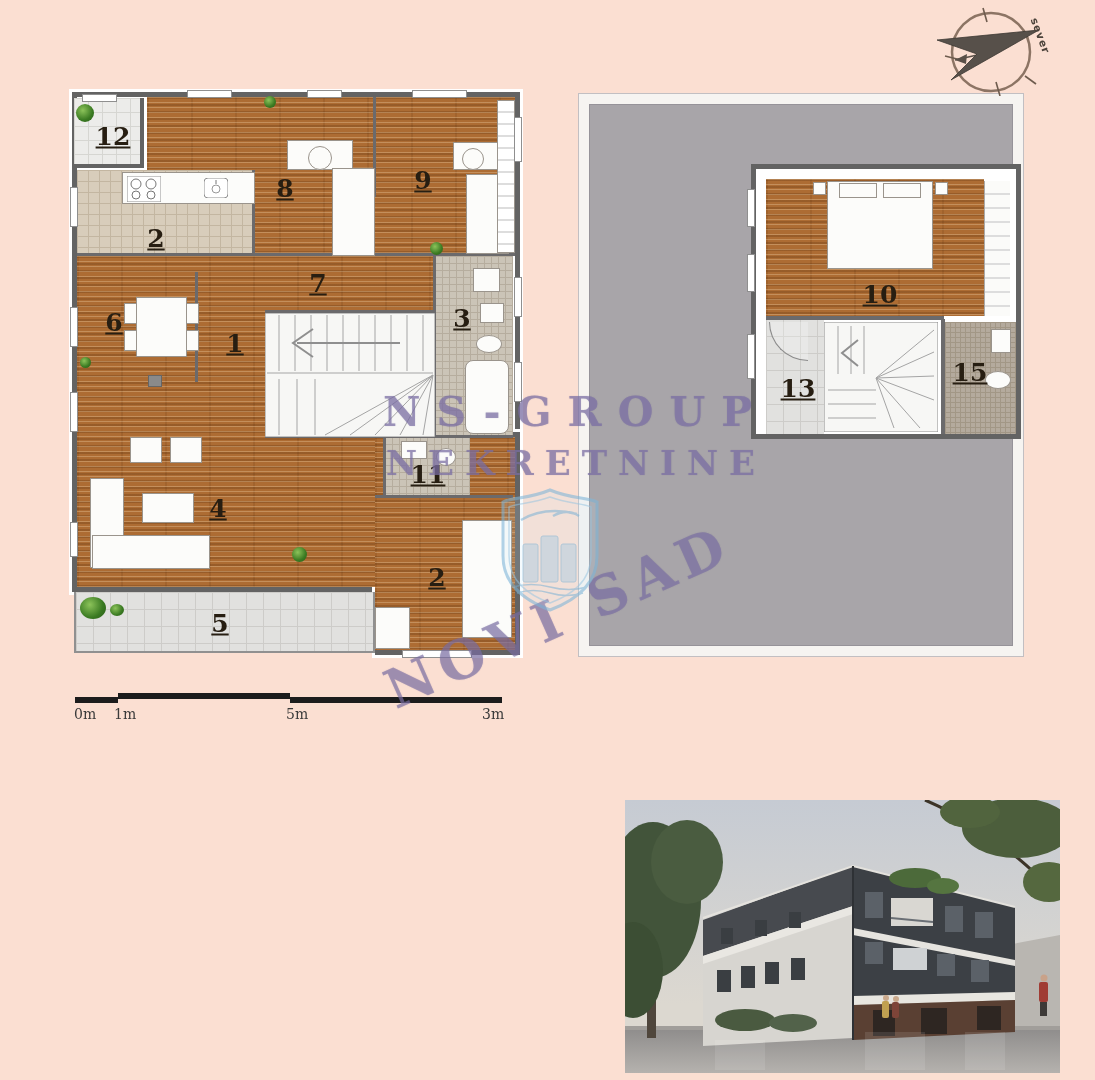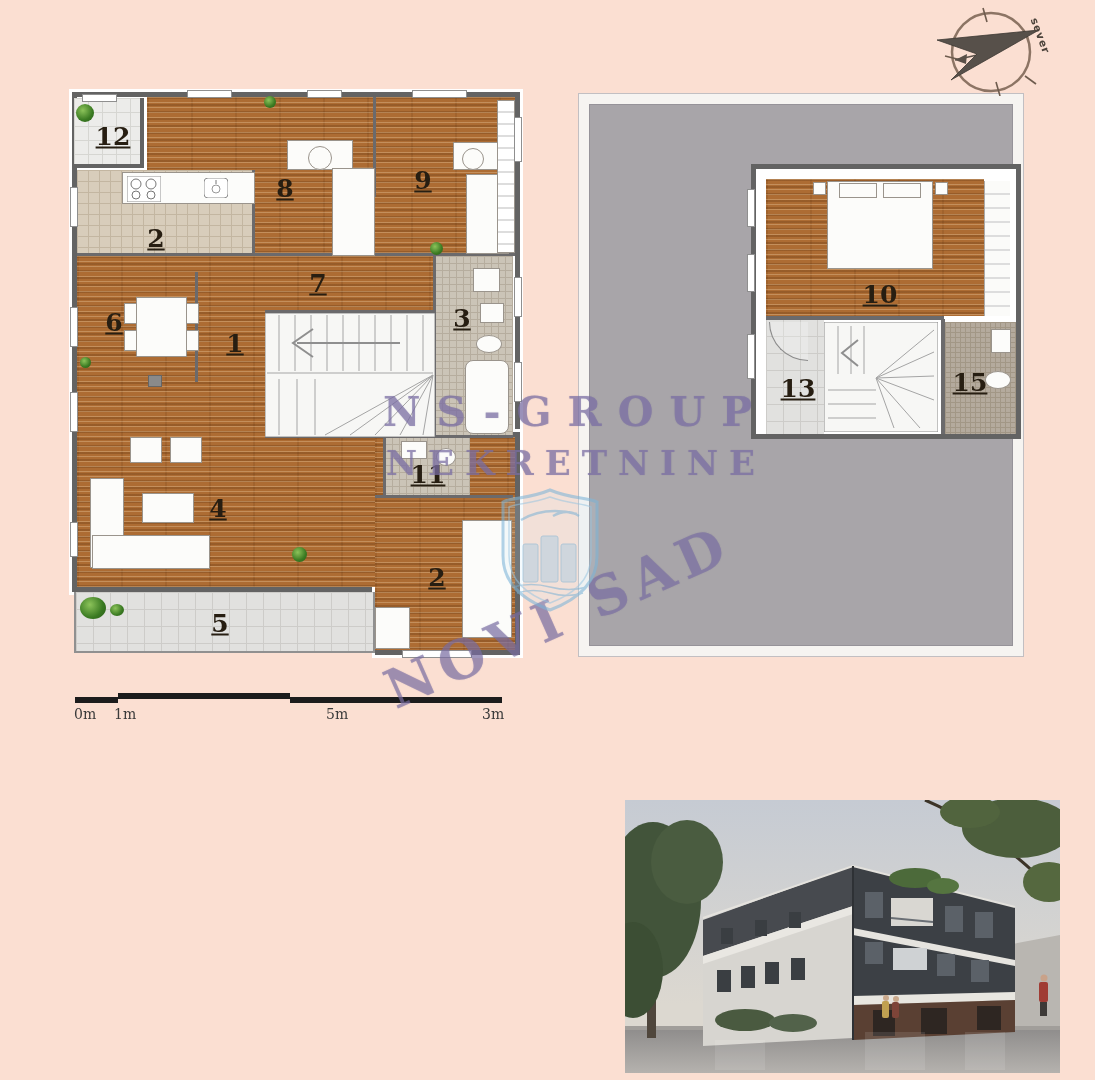--- a/index.html
+++ b/index.html
@@ -255,21 +255,21 @@
           <line x1="4" y1="82" x2="52" y2="82"></line>
         <line x1="4" y1="96" x2="52" y2="96"></line>
       </g>
       <g stroke="#8f8f8f" stroke-width="2" fill="none">
         <polyline points="34,18 18,31 34,44"></polyline>
       </g>
     </svg>
 
     <span class="rn" style="left:219px;top:294px;">13</span>
     <span class="rn" style="left:301px;top:200px;">10</span>
-    <span class="rn" style="left:391px;top:288px;">15</span>
+    <span class="rn" style="left:391px;top:278px;">15</span>
   </div>
 
   <svg id="compass" viewBox="0 0 128 92">
     <circle cx="58" cy="48" r="39" fill="none" stroke="#8c7464" stroke-width="2.5"></circle>
     <g stroke="#6e5c4e" stroke-width="1.6">
       <line x1="50" y1="4" x2="54" y2="18"></line>
       <line x1="63" y1="78" x2="67" y2="92"></line>
       <line x1="12" y1="52" x2="28" y2="56"></line>
       <line x1="92" y1="72" x2="103" y2="80"></line>
     </g>
@@ -297,21 +297,21 @@
       <path d="M24,107 Q40,102 57,107 T90,107"></path>
     </g>
   </svg>
 
   <div id="scalebar">
     <div class="seg" style="left:3px;top:9px;width:43px;"></div>
     <div class="seg" style="left:46px;top:5px;width:172px;"></div>
     <div class="seg" style="left:218px;top:9px;width:212px;"></div>
     <span class="slabel" style="left:2px;">0m</span>
     <span class="slabel" style="left:42px;">1m</span>
-    <span class="slabel" style="left:214px;margin-left:40px;">5m</span>
+    <span class="slabel" style="left:214px;">5m</span>
     <span class="slabel" style="left:410px;">3m</span>
   </div>
 
   <div id="photo">
     <svg width="435" height="273" viewBox="0 0 435 273">
       <defs>
         <linearGradient id="sky" x1="0" y1="0" x2="0" y2="1">
           <stop offset="0" stop-color="#c6cbd3"></stop>
             <stop offset="0.75" stop-color="#dcd8d0"></stop>
         </linearGradient>

